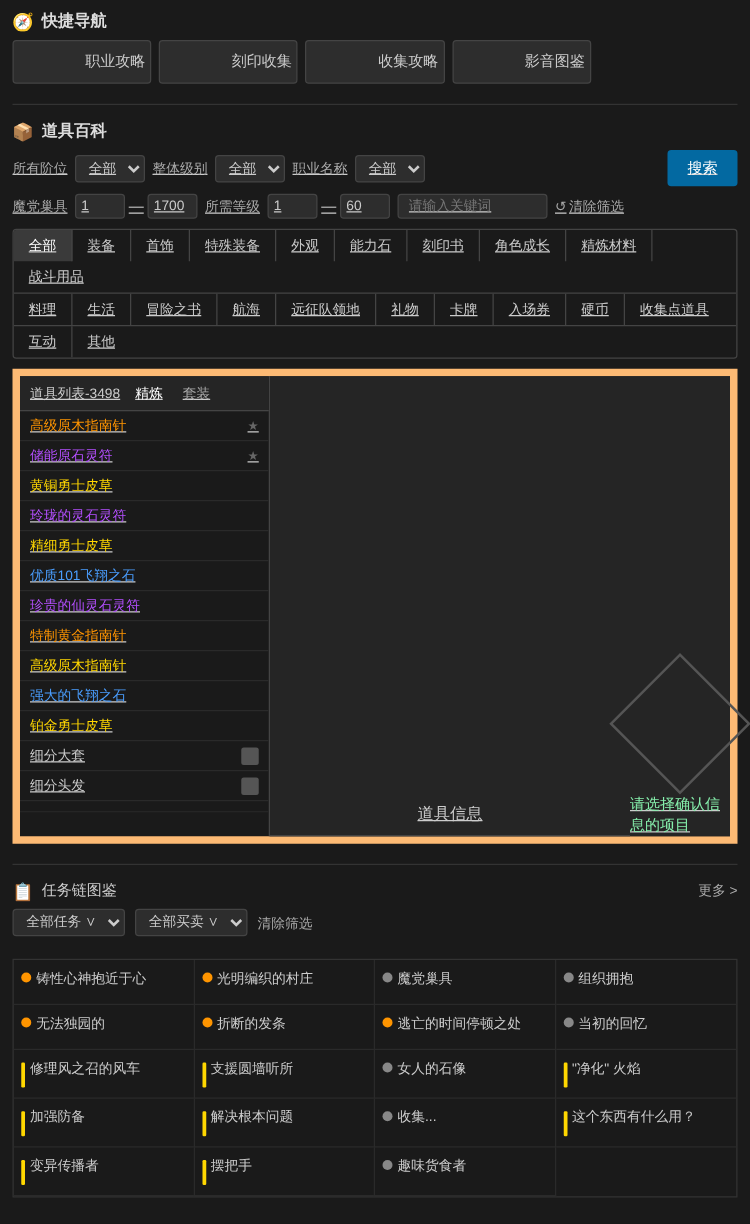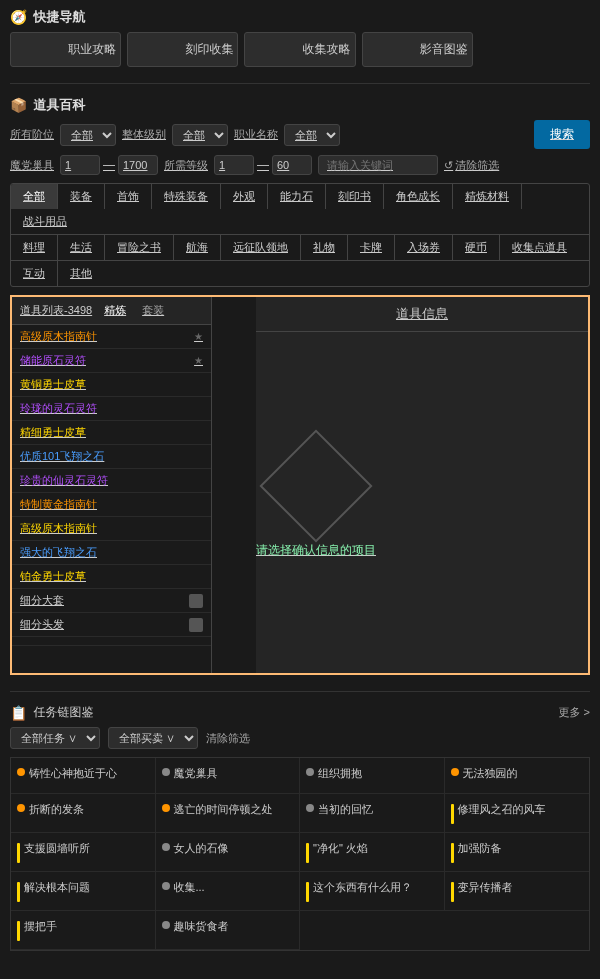--- a/index.html
+++ b/index.html
@@ -141,23 +141,22 @@
     }
     .cat-item:last-child { border-right: none; }
     .cat-item.active {
       background: #3a3a3a;
       color: #fff;
     }
 
     
     .item-area {
       display: flex;
-      border: 2px solid #fdba74;
+      border: 6px solid #fdba74;
       min-height: 380px;
-      gap: 44px;
     }
     .item-list-panel {
       width: 200px;
       min-width: 200px;
       border-right: 1px solid #444;
     }
     .item-list-header {
       display: flex;
       align-items: center;
       padding: 6px 8px;
@@ -198,22 +197,22 @@
       width: 14px;
       height: 14px;
       background: #555;
       border-radius: 2px;
     }
 
     
     .item-info-panel {
       flex: 1;
       display: flex;
-      flex-direction: column;
-      align-items: flex-start;
+      flex-direction: row;
+      align-items: flex-end;
       justify-content: center;
       background: #252525;
     }
     .info-diamond {
       width: 80px;
       height: 80px;
       border: 2px solid #555;
       transform: rotate(45deg);
       margin-bottom: 16px;
     }
@@ -267,21 +266,21 @@
     }
     .region-tab.active {
       color: #fff;
       border-bottom: 2px solid #7c4dff;
     }
 
     .filter-bar {
       display: flex;
       align-items: center;
       gap: 8px;
-      margin-bottom: 8px;
+      margin-bottom: 18px;
     }
     .filter-bar-select {
       background: #2d2d2d;
       border: 1px solid #444;
       color: #ccc;
       padding: 3px 6px;
       border-radius: 3px;
       font-size: 11px;
     }
     .filter-bar-clear {
@@ -531,20 +530,24 @@
     <span class="filter-bar-clear">清除筛选</span>
   </div>
 
   <div class="task-grid">
 
     <div class="task-cell">
       <div class="task-dot-orange"></div>
       <span class="task-name">铸性心神抱近于心</span>
     </div>
     <div class="task-cell">
+      <div class="task-dot-orange"></div>
+      <span class="task-name">光明编织的村庄</span>
+    </div>
+    <div class="task-cell">
       <div class="task-dot-white"></div>
       <span class="task-name">魔党巢具</span>
     </div>
     <div class="task-cell">
       <div class="task-dot-white"></div>
       <span class="task-name">组织拥抱</span>
     </div>
 
     <div class="task-cell">
       <div class="task-dot-orange"></div>

